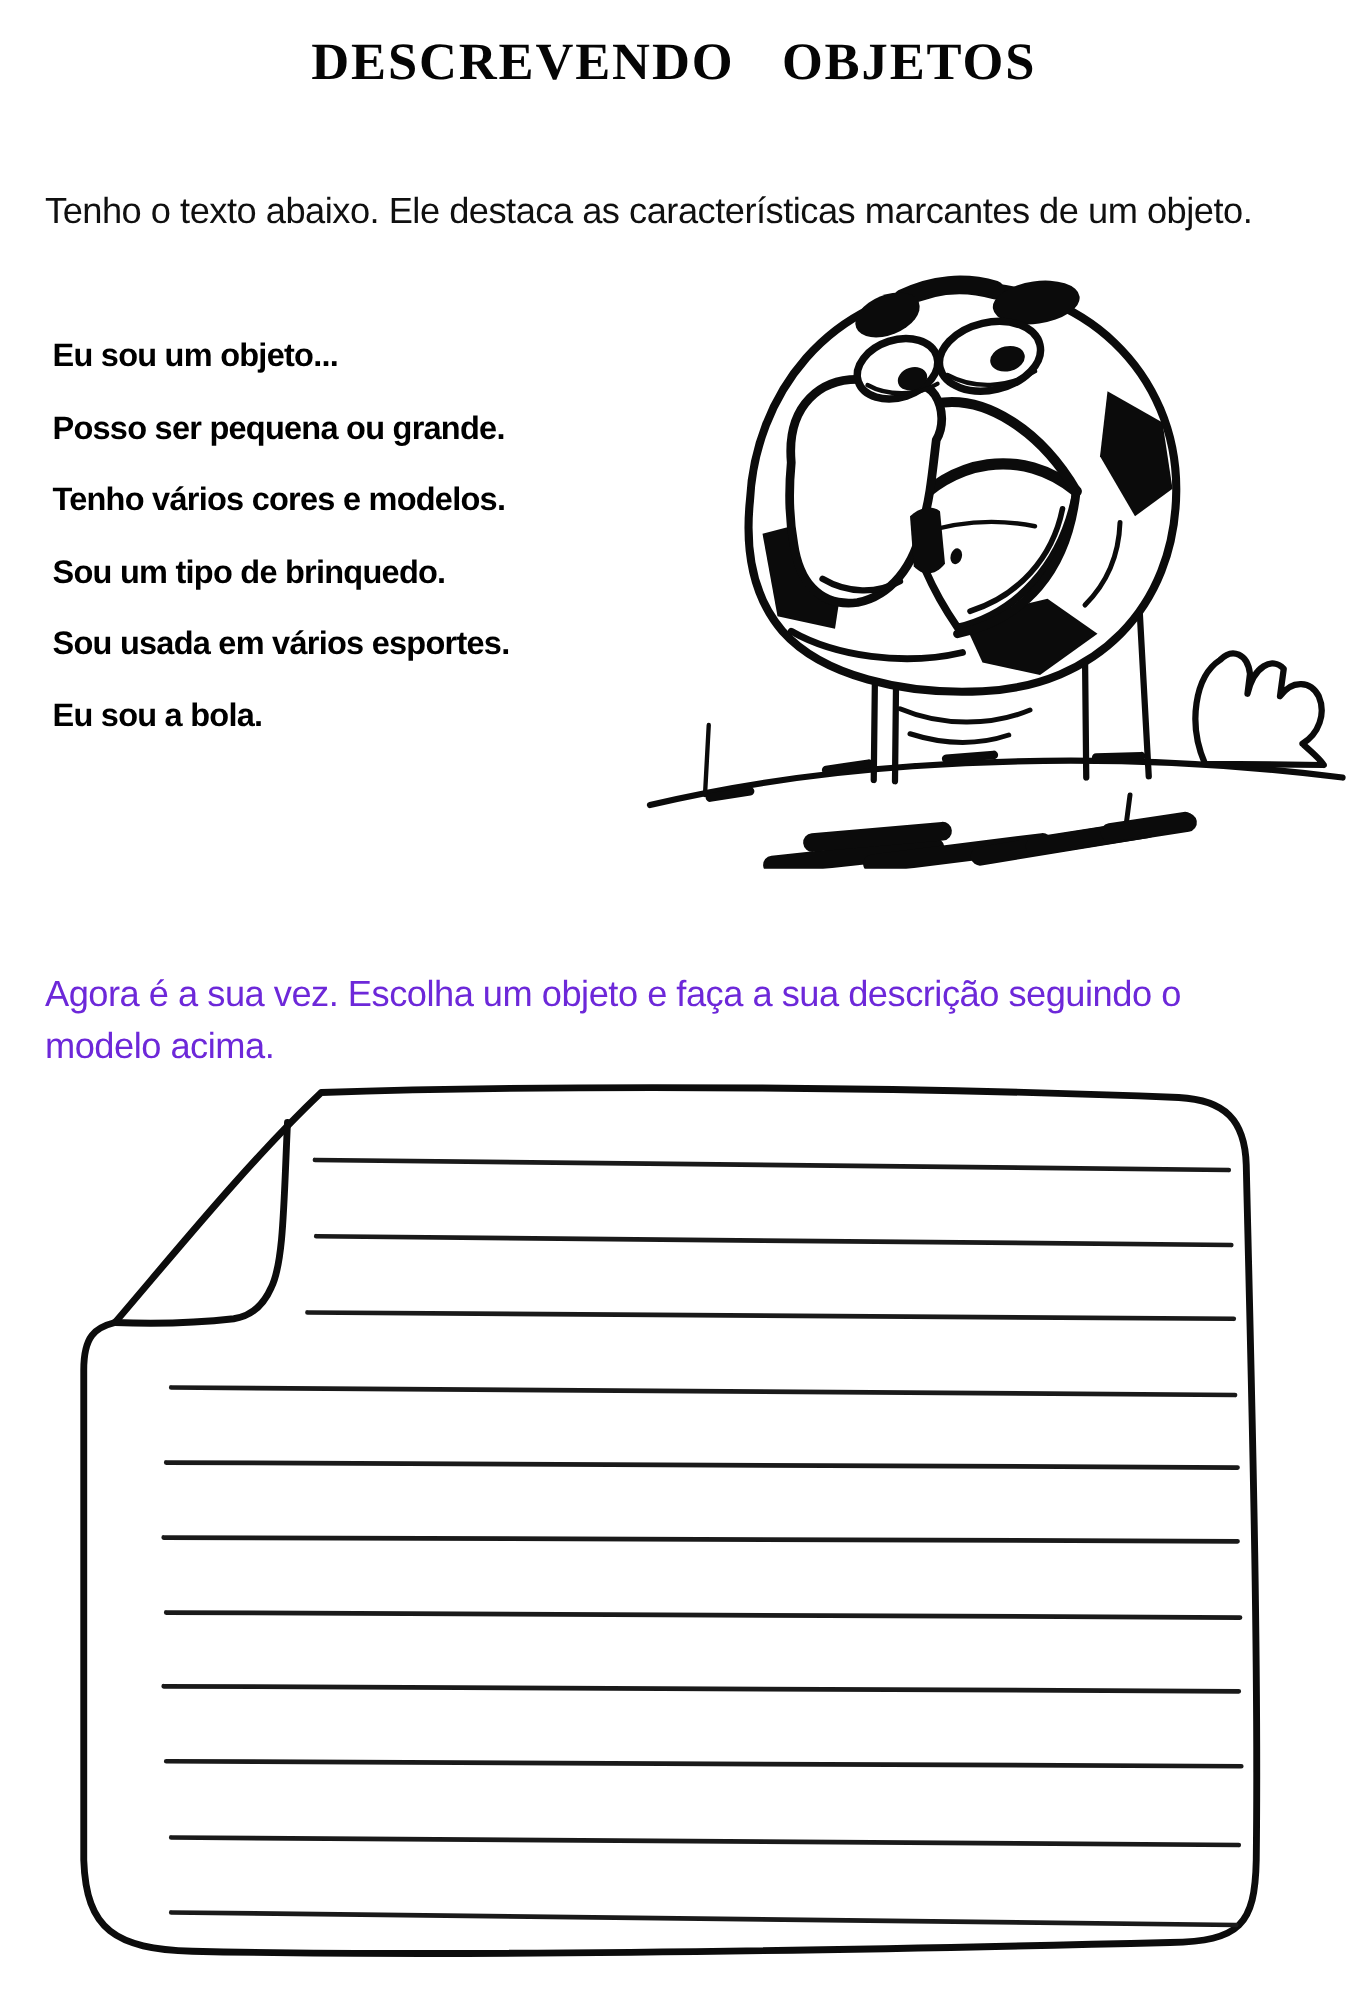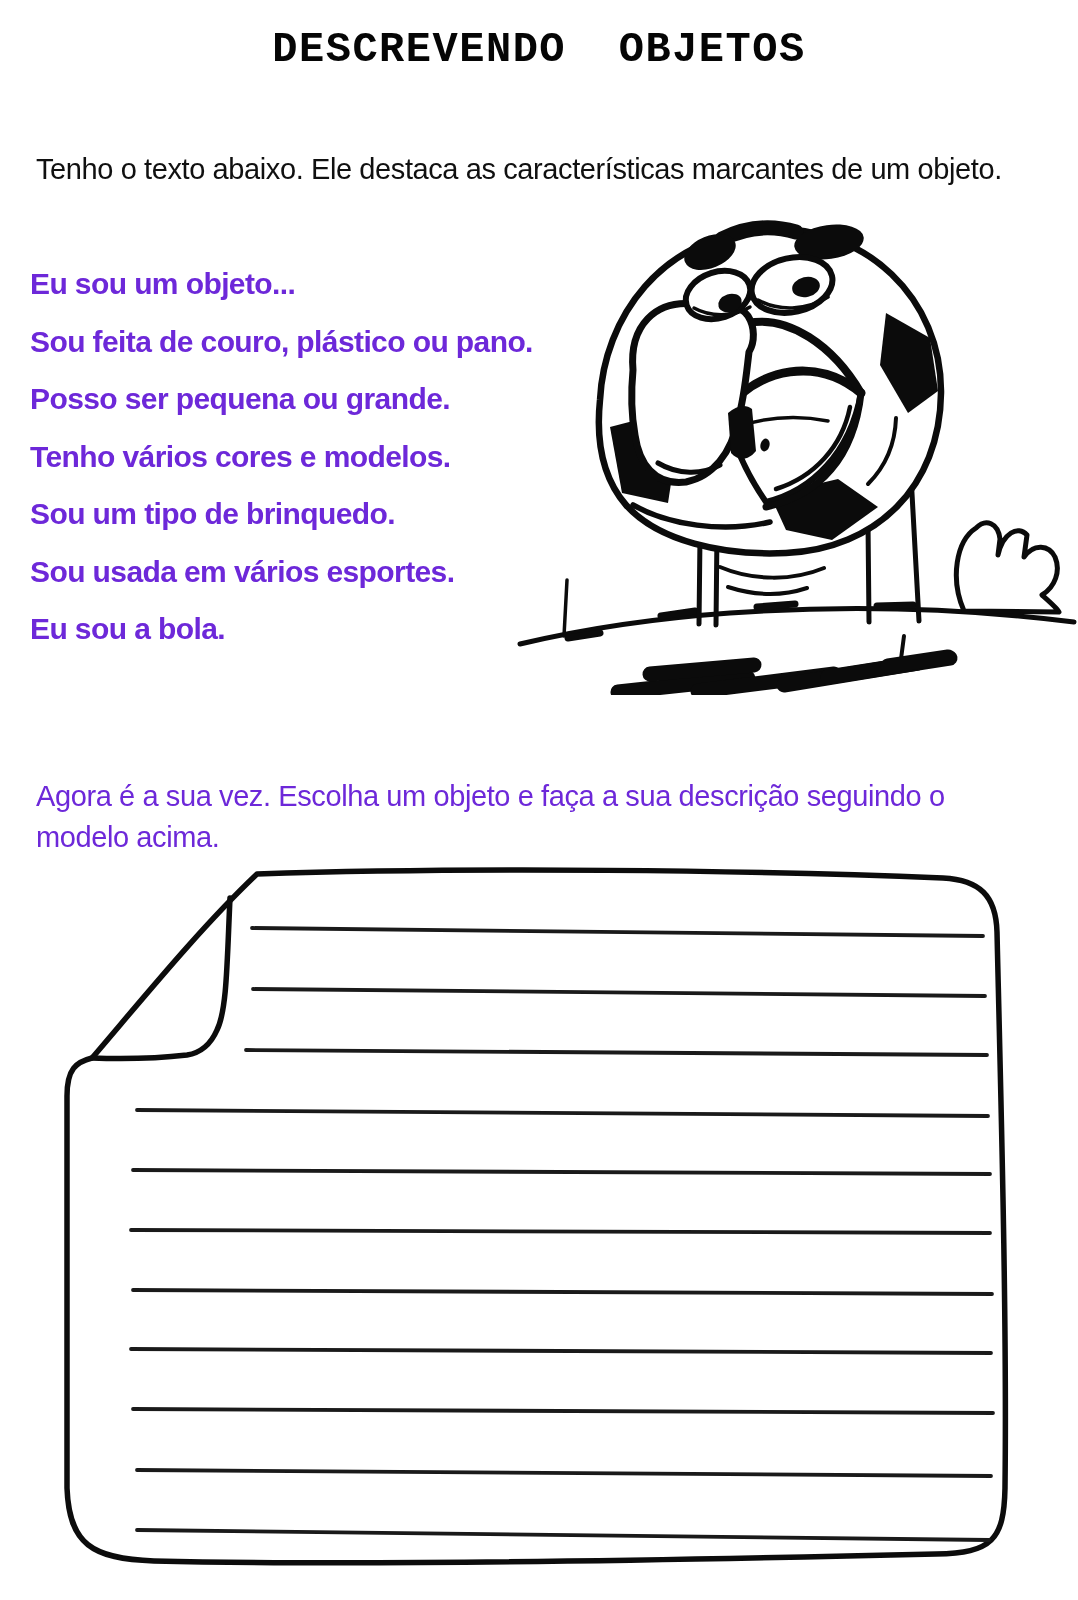--- a/index.html
+++ b/index.html
@@ -2,30 +2,30 @@
 <html><head>
 <meta charset="utf-8">
 <style>
   html,body{margin:0;padding:0;background:#ffffff;}
   .sheet{
     position:relative;width:1078px;height:1600px;background:#ffffff;
     font-family:"Liberation Sans",sans-serif;color:#0a0a0a;overflow:hidden;
   }
   .title{
     position:absolute;top:26px;left:0;width:1078px;text-align:center;
-    font-family:Liberation Mono, monospace;font-weight:bold;font-size:42px;
+    font-family:Liberation Serif, serif;font-weight:bold;font-size:42px;
     letter-spacing:1.5px;word-spacing:26px;color:#050505;
   }
   .intro{
     position:absolute;top:153px;left:36px;width:1010px;
     font-size:29px;letter-spacing:-0.4px;color:#101010;
   }
   .model{
-    position:absolute;top:262px;left:30px;width:560px;
-    font-size:30px;font-weight:bold;letter-spacing:-0.6px;color:#6d28d9;
+    position:absolute;top:262px;left:42px;width:560px;
+    font-size:26px;font-weight:bold;letter-spacing:-0.6px;color:#000000;
   }
   .model p{margin:0;height:57.5px;line-height:44px;}
   .task{
     position:absolute;top:776px;left:36px;width:1020px;
     font-size:29px;letter-spacing:-0.4px;line-height:41px;color:#6d28d9;
   }
   .task p{margin:0;}
   .art{position:absolute;top:195px;left:498px;width:580px;height:500px;}
   .paper{position:absolute;top:852px;left:40px;width:1000px;height:730px;}
   svg{display:block;}
@@ -34,21 +34,20 @@
 <body>
 
 <div class="sheet">
 
   <div class="title">DESCREVENDO OBJETOS</div>
 
   <div class="intro">Tenho o texto abaixo. Ele destaca as características marcantes de um objeto.</div>
 
   <div class="model">
     <p>Eu sou um objeto...</p>
-    <p>Sou feita de couro, plástico ou pano.</p>
     <p>Posso ser pequena ou grande.</p>
     <p>Tenho vários cores e modelos.</p>
     <p>Sou um tipo de brinquedo.</p>
     <p>Sou usada em vários esportes.</p>
     <p>Eu sou a bola.</p>
   </div>
 
   <svg class="art" viewBox="0 0 580 500" aria-hidden="true">
     <g stroke="#0b0b0b" fill="none" stroke-linecap="round" stroke-linejoin="round">
 

